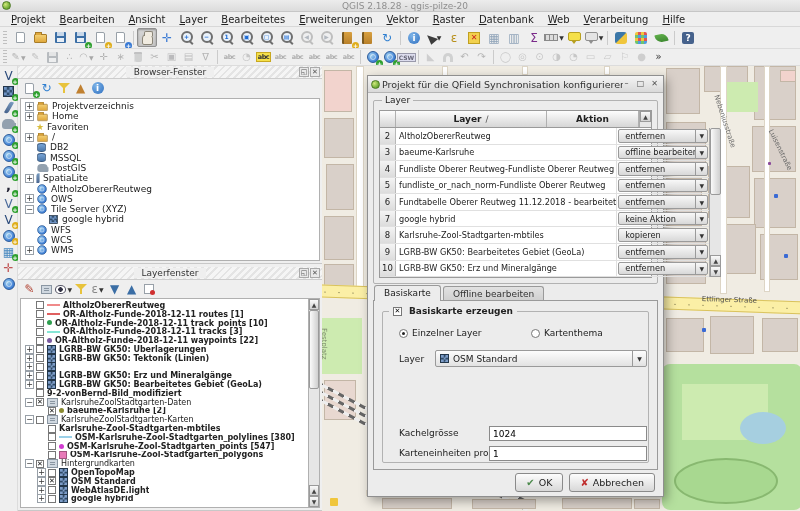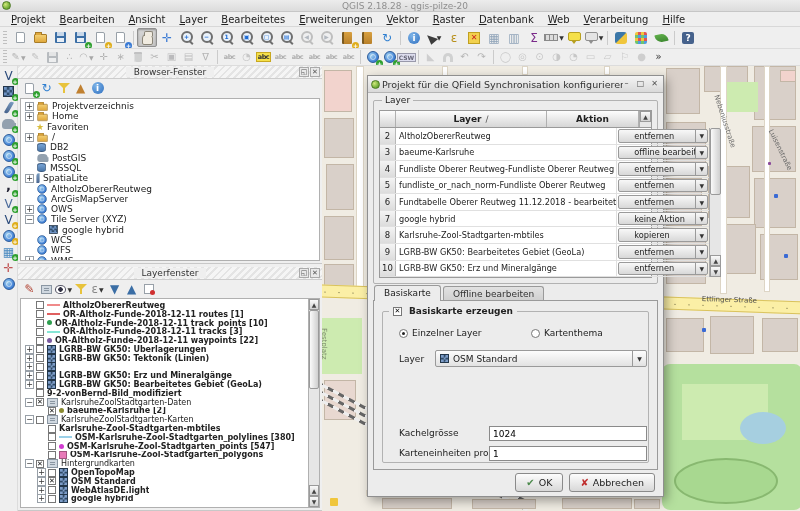--- a/index.html
+++ b/index.html
@@ -124,21 +124,21 @@
 .grplbl{position:absolute;top:-6px;left:8px;background:#ececec;padding:0 3px;font-size:9px;color:#222}
 .tblwrap{position:absolute;left:5px;right:5px;top:9px;bottom:5px;border:1px solid #9a9a9a;background:#fff;display:flex;flex-direction:column}
 .thead{display:flex;height:17px;flex:0 0 auto;border-bottom:1px solid #9a9a9a}
 .hc{background:linear-gradient(#fdfdfd,#d6d6d6);border-right:1px solid #b0b0b0;font-weight:700;font-size:9px;display:flex;align-items:center;justify-content:center}
 .tbody{flex:1;display:flex;flex-direction:column}
 .tr{flex:1;display:flex;border-bottom:1px solid #e0e0e0;align-items:stretch}
 .td-num{width:16px;flex:0 0 auto;background:linear-gradient(#f4f4f4,#dcdcdc);border-right:1px solid #b8b8b8;display:flex;align-items:center;justify-content:center;font-size:8.5px}
 .td-layer{flex:1;display:flex;align-items:center;padding-left:3px;font-size:8.2px;overflow:hidden;white-space:nowrap;border-right:1px solid #e0e0e0}
 .td-action{width:92px;flex:0 0 auto;padding:1px}
 .acombo{height:100%;display:flex;align-items:center;background:linear-gradient(#f8f8f8,#d8d8d8);border:1px solid #9a9a9a;border-radius:2px}
-.acombo .atxt{flex:1;padding-left:15px;font-size:8.2px;white-space:nowrap;overflow:hidden}
+.acombo .atxt{flex:1;padding-left:6px;font-size:8.2px;white-space:nowrap;overflow:hidden}
 .acombo .abtn{width:12px;border-left:1px solid #9a9a9a;text-align:center;font-size:6px;color:#333;align-self:stretch;display:flex;align-items:center;justify-content:center}
 .tsb{width:12px;flex:0 0 auto;background:#e6e6e6;border-left:1px solid #aaa;display:flex;flex-direction:column}
 .tabs{position:absolute;left:6px;top:208px;height:17px;display:flex;align-items:flex-end}
 .tab{border:1px solid #9a9a9a;border-bottom:none;border-radius:3px 3px 0 0;padding:2px 9px;font-size:9px;margin-right:2px}
 .tab.on{background:#ececec;position:relative;z-index:3;padding-bottom:3px}
 .tab.off{background:linear-gradient(#e2e2e2,#cfcfcf);color:#333}
 .tabpage{position:absolute;left:5px;right:5px;top:224px;height:170px;border:1px solid #9a9a9a;background:#ececec;z-index:2}
 .ckgrp{position:absolute;left:8px;right:8px;top:10px;height:152px;border:1px solid #b2b2b2;border-radius:2px}
 .cklegend{position:absolute;top:-6px;left:6px;background:#ececec;padding:0 4px;display:flex;align-items:center;gap:4px;font-weight:700;font-size:9px}
 .radio{position:absolute;display:flex;align-items:center;gap:4px;font-size:9px}
@@ -538,67 +538,62 @@
               <span class="ti s-folder" style="transform: scale(0.8);"></span>
               <span class="lbl">/</span>
             </div>
             <div class="trow" style="padding-left: 2px;">
               <span class="exp none">+</span>
               <span class="ti s-db" style="transform: scale(0.8);"></span>
               <span class="lbl">DB2</span>
             </div>
             <div class="trow" style="padding-left: 2px;">
               <span class="exp none">+</span>
+              <span class="ti s-db" style="transform: scale(0.8);"></span>
+              <span class="lbl">MSSQL</span>
+            </div>
+            <div class="trow" style="padding-left: 2px;">
+              <span class="exp none">+</span>
               <span class="ti s-eleph" style="transform: scale(0.8);"></span>
               <span class="lbl">PostGIS</span>
             </div>
             <div class="trow" style="padding-left: 2px;">
-              <span class="exp none">+</span>
-              <span class="ti s-db" style="transform: scale(0.8);"></span>
-              <span class="lbl">MSSQL</span>
-            </div>
-            <div class="trow" style="padding-left: 2px;">
               <span class="exp">+</span>
               <span class="ti s-feather" style="transform: scale(0.8);"></span>
               <span class="lbl">SpatiaLite</span>
             </div>
             <div class="trow" style="padding-left: 2px;">
               <span class="exp none">+</span>
               <span class="ti s-globe" style="transform: scale(0.8);"></span>
               <span class="lbl">AltholzObererReutweg</span>
-            </div>
-            <div class="trow" style="padding-left: 2px;">
-              <span class="exp none">+</span>
-              <span class="ti s-globe" style="transform: scale(0.8);"></span>
-              <span class="lbl">ArcGisMapServer</span>
             </div>
             <div class="trow" style="padding-left: 2px;">
               <span class="exp">+</span>
               <span class="ti s-globe" style="transform: scale(0.8);"></span>
               <span class="lbl">OWS</span>
             </div>
             <div class="trow" style="padding-left: 2px;">
               <span class="exp">−</span>
               <span class="ti s-globe" style="transform: scale(0.8);"></span>
               <span class="lbl">Tile Server (XYZ)</span>
             </div>
             <div class="trow" style="padding-left: 14px;">
               <span class="exp none">+</span>
               <span class="ti s-checker" style="transform: scale(0.8);"></span>
               <span class="lbl">google hybrid</span>
             </div>
             <div class="trow" style="padding-left: 2px;">
               <span class="exp none">+</span>
               <span class="ti s-globe" style="transform: scale(0.8);"></span>
+              <span class="lbl">WFS</span>
+            </div>
+            <div class="trow" style="padding-left: 2px;">
+              <span class="exp none">+</span>
+              <span class="ti s-globe" style="transform: scale(0.8);"></span>
               <span class="lbl">WCS</span>
-            </div>
-            <div class="trow" style="padding-left: 2px;">
-              <span class="exp none">+</span>
-              <span class="ti s-globe" style="transform: scale(0.8);"></span>
-              <span class="lbl">WFS</span>
             </div>
             <div class="trow" style="padding-left: 2px;">
               <span class="exp">+</span>
               <span class="ti s-globe" style="transform: scale(0.8);"></span>
               <span class="lbl">WMS</span>
             </div>
           </div>
       </div>
 
       <div class="panel" style="top:201px;bottom:0">

